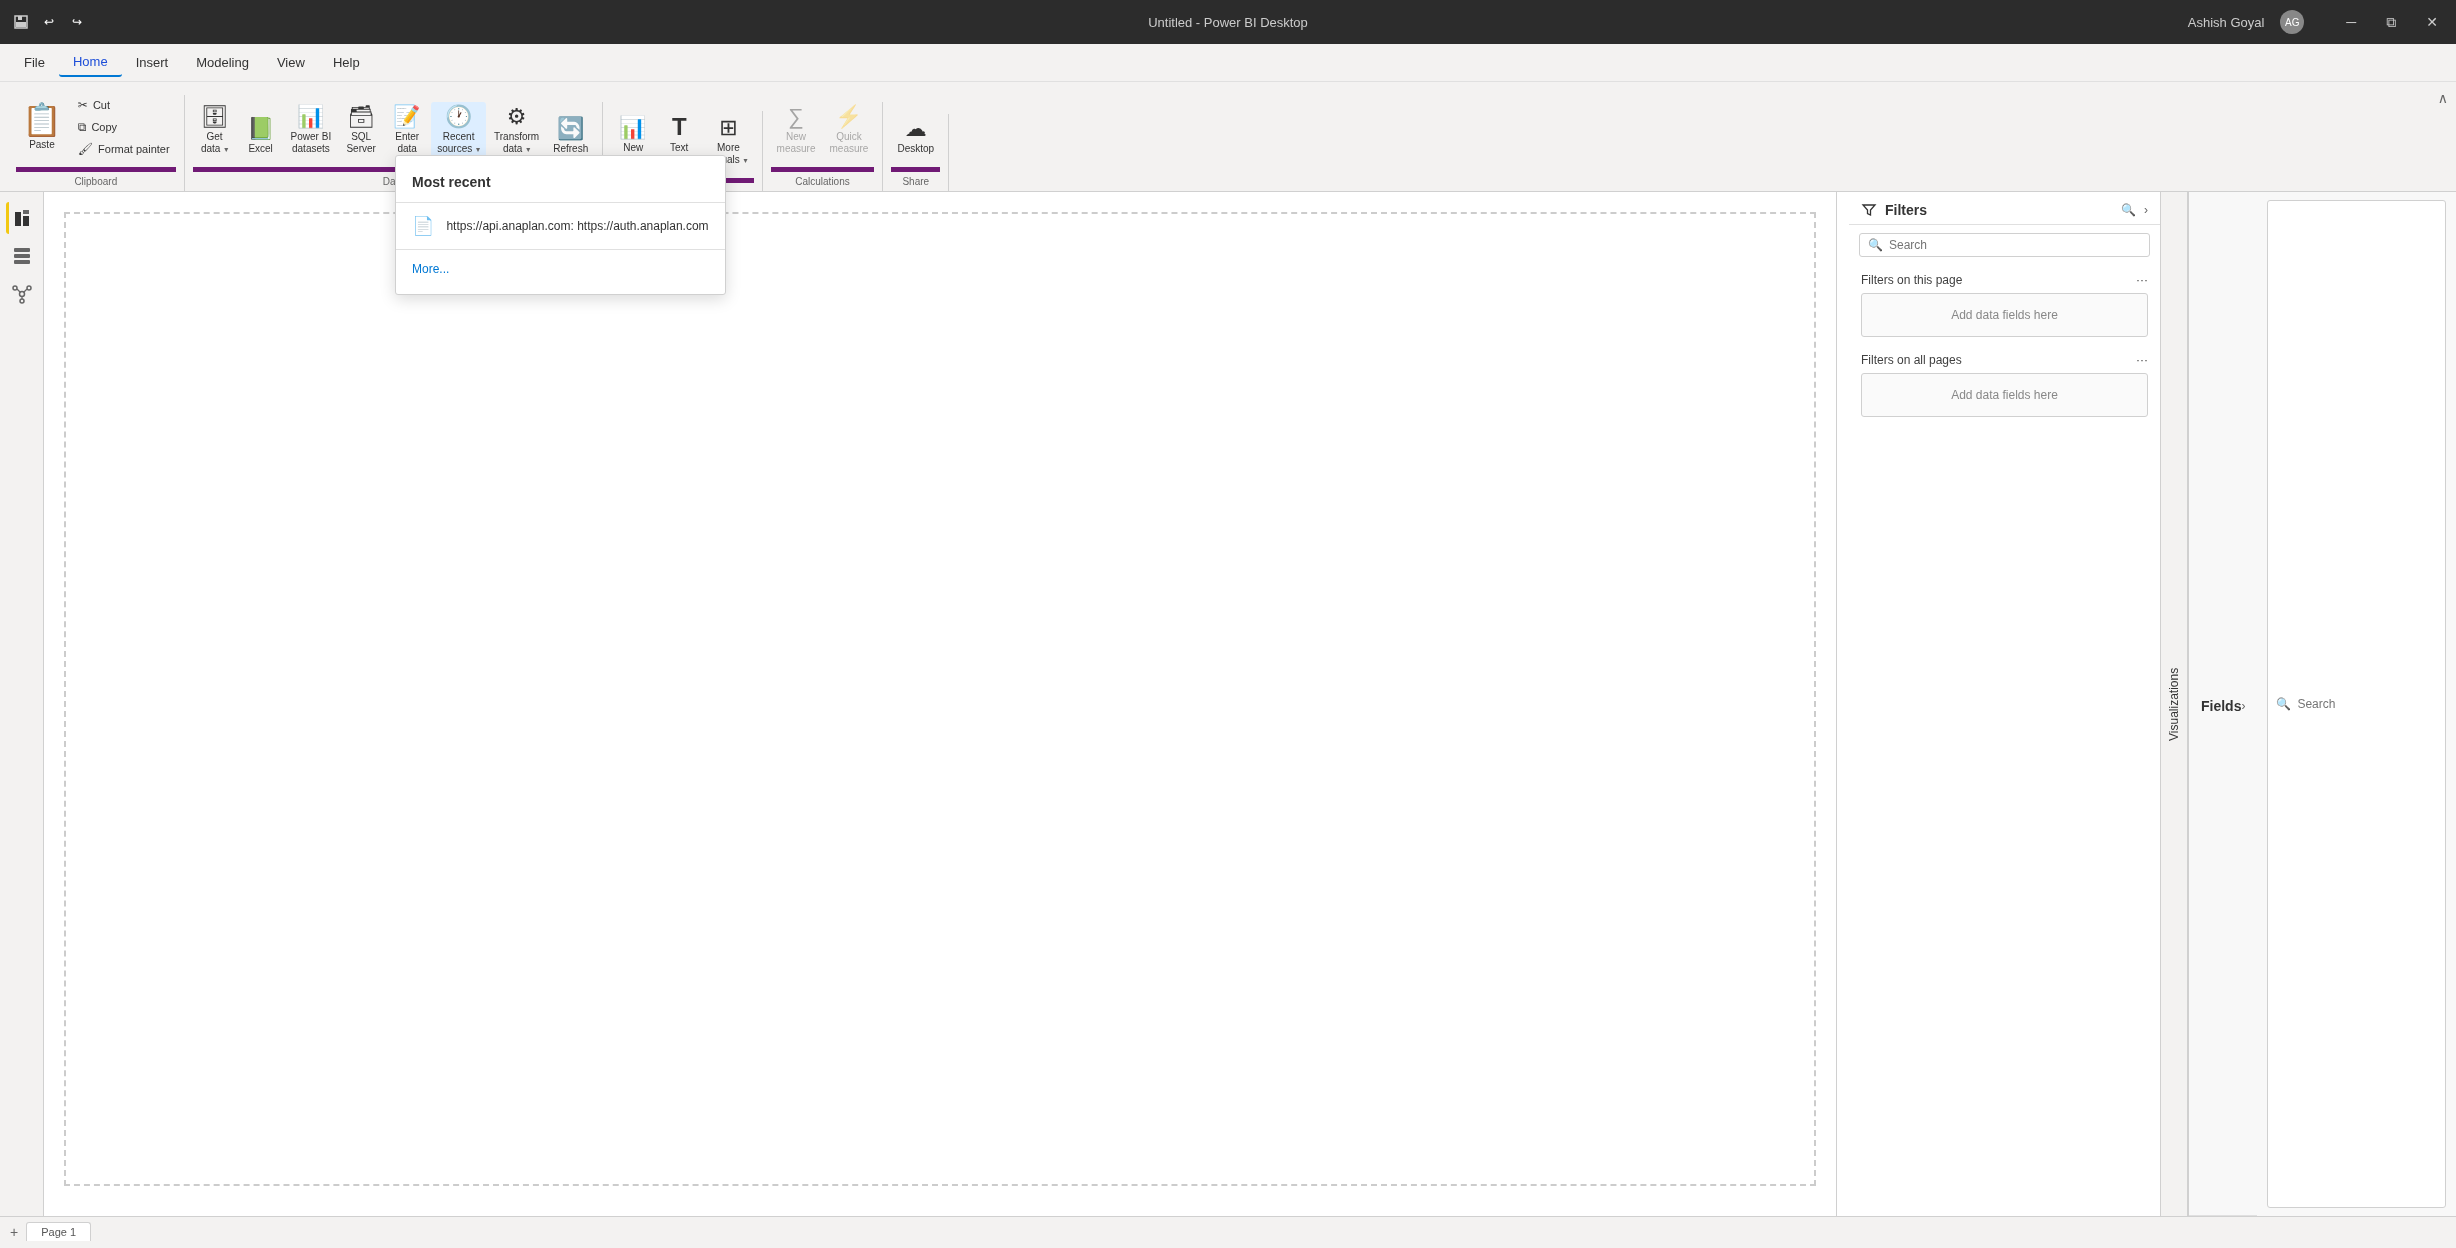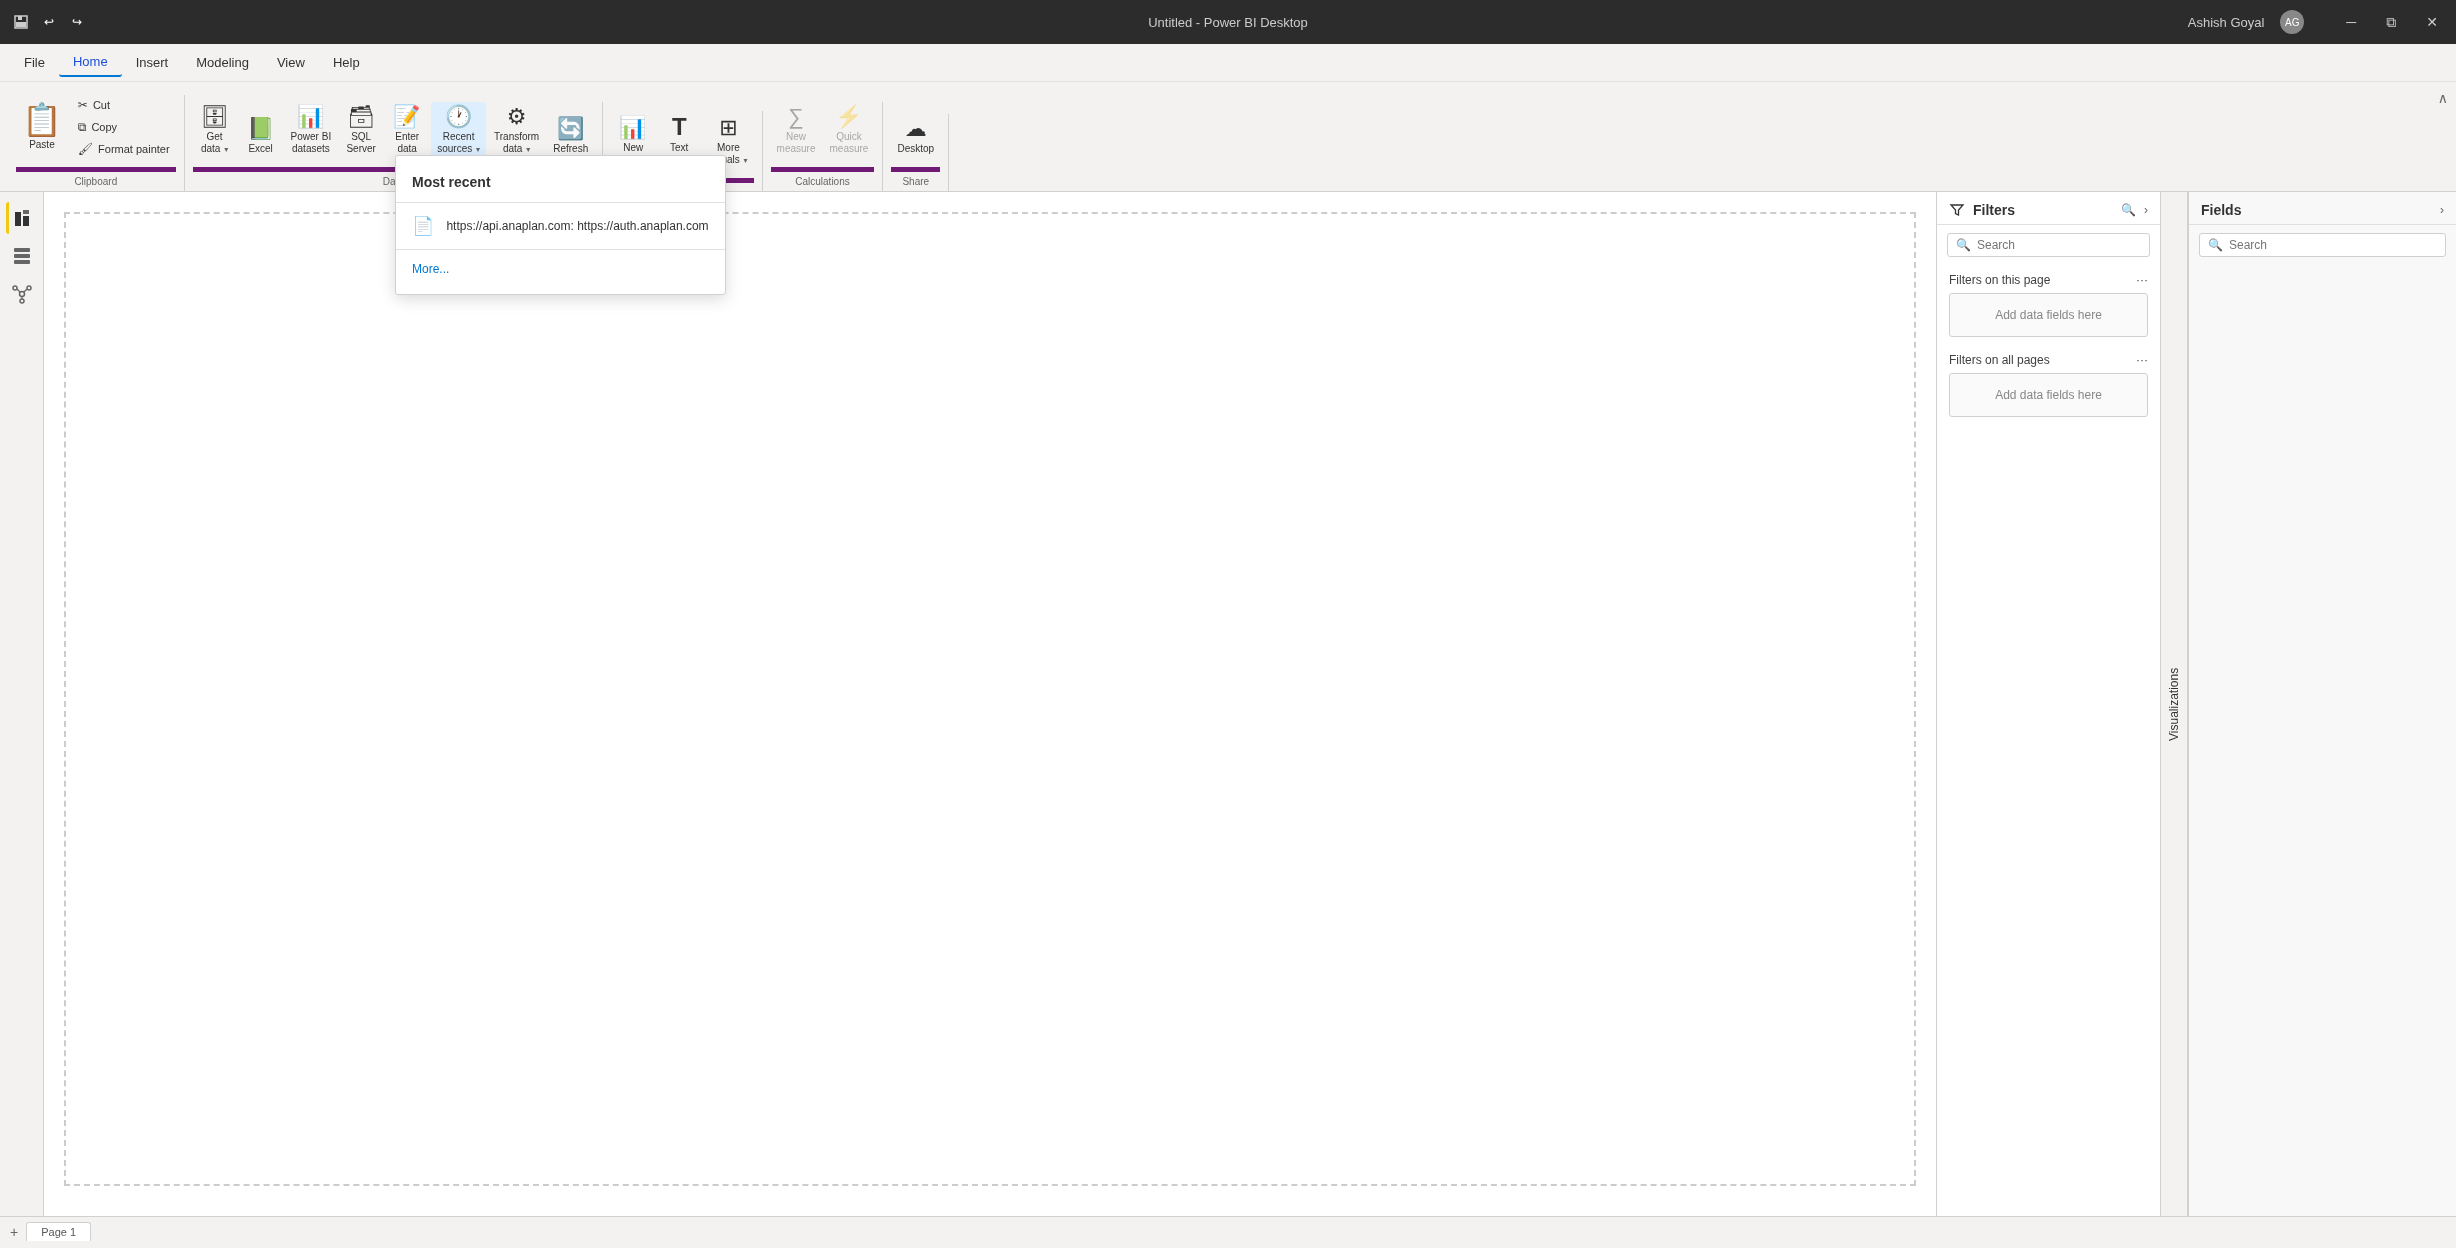--- a/index.html
+++ b/index.html
@@ -172,25 +172,26 @@
     .page-add { cursor: pointer; font-size: 14px; color: #666; }
 
     
     .right-panels {
       display: flex;
       flex-direction: row;
     }
 
     
     .filters-panel {
-      width: 224px;
+      width: 324px;
       background: white;
       border-left: 1px solid #d0d0d0;
       display: flex;
       flex-direction: column;
+      padding-left: 12px;
     }
     .panel-header {
       display: flex;
       align-items: center;
       justify-content: space-between;
       padding: 10px 12px 6px 12px;
       border-bottom: 1px solid #e0e0e0;
     }
     .panel-title { font-size: 14px; font-weight: 600; color: #333; }
     .panel-header-icons { display: flex; gap: 8px; color: #666; cursor: pointer; }
@@ -247,21 +248,21 @@
       justify-content: center;
       width: 28px;
     }
 
     
     .fields-panel {
       width: 268px;
       background: #f8f8f8;
       border-left: 1px solid #d0d0d0;
       display: flex;
-      flex-direction: column;
+      flex-direction: row;
     }
 
     
     .dropdown-menu {
       position: absolute;
       top: 155px;
       left: 395px;
       background: white;
       border: 1px solid #d0d0d0;
       border-radius: 3px;

